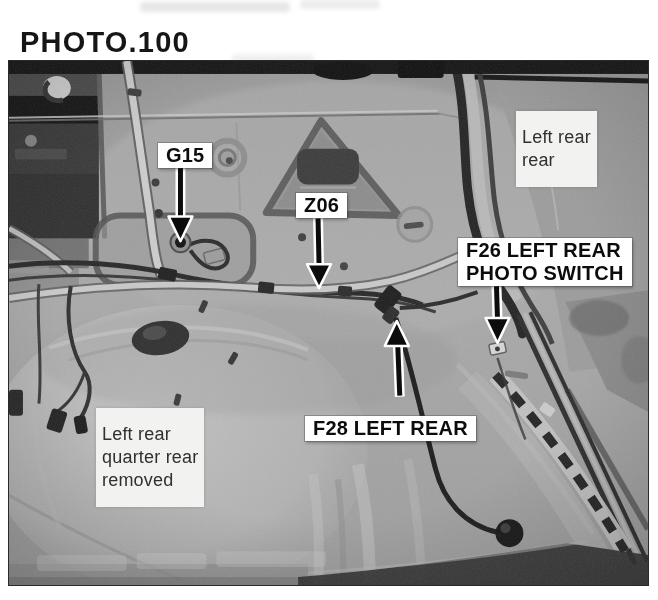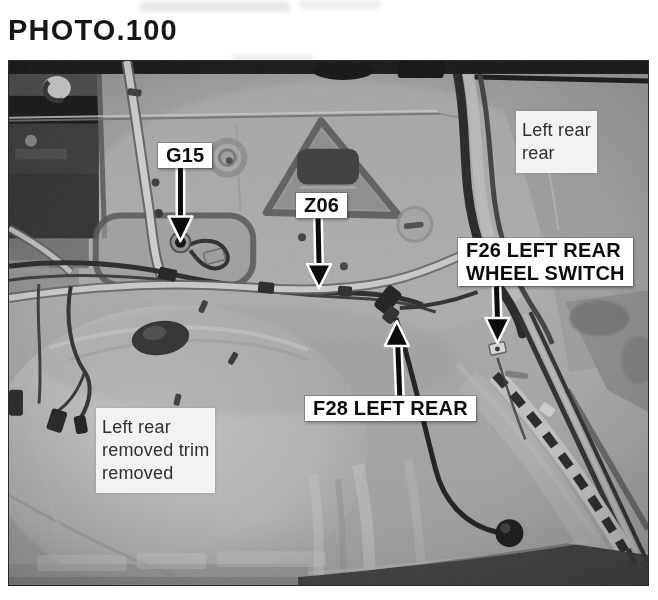--- a/index.html
+++ b/index.html
@@ -3,21 +3,21 @@
 <meta charset="utf-8">
 <style>
   html,body{margin:0;padding:0;}
   body{
     width:658px;height:600px;position:relative;overflow:hidden;
     background:var(--page-background,#ffffff);
     font-family:"Liberation Sans","DejaVu Sans",sans-serif;
   }
   .smudge{position:absolute;background:#c9c9c9;border-radius:4px;filter:blur(2px);pointer-events:none;}
   h1.photo-title{
-    position:absolute;left:8px;top:14px;margin:0;
+    position:absolute;left:8px;top:14px;margin:12px;
     font-size:29px;font-weight:bold;letter-spacing:1.2px;
     color:var(--heading-text,#161616);
   }
   figure.photo{
     position:absolute;left:8px;top:60px;width:641px;height:526px;margin:0;
     border:1px solid var(--photo-border,#2a2a2a);box-sizing:border-box;
     background:#a3a3a3;overflow:hidden;
   }
   figure.photo > svg{position:absolute;left:0;top:0;width:639px;height:524px;}
   .callout{
@@ -26,21 +26,21 @@
     color:var(--callout-text,#0c0c0c);
     font-weight:bold;font-size:20px;line-height:23px;
     padding:1px 8px;letter-spacing:.2px;
     box-shadow:0 0 0 1px rgba(70,70,70,.35),1px 2px 3px rgba(0,0,0,.3);
   }
   .callout span{display:block;}
   .note{
     position:absolute;z-index:5;white-space:nowrap;
     background:var(--note-background,rgba(243,243,241,.93));
     color:var(--note-text,#303030);
-    font-size:18px;line-height:23px;padding:8px 6px;letter-spacing:.2px;
+    font-size:18px;line-height:23px;padding:15px 6px;letter-spacing:.2px;
     box-shadow:0 0 3px rgba(0,0,0,.18);
   }
   .note span{display:block;}
 </style>
 </head>
 <body>
 
 <div class="smudge" style="left:140px;top:2px;width:150px;height:10px;opacity:.45;"></div>
 <div class="smudge" style="left:300px;top:0px;width:80px;height:9px;opacity:.35;"></div>
 <div class="smudge" style="left:232px;top:54px;width:82px;height:14px;opacity:.28;"></div>
@@ -251,31 +251,31 @@
   <div class="callout" style="left:149px;top:82px;">
     <span>G15</span>
   </div>
 
   <div class="callout" style="left:287px;top:132px;">
     <span>Z06</span>
   </div>
 
   <div class="callout" style="left:413px;top:177px;margin-left:36px;">
     <span>F26 LEFT REAR</span>
-    <span>WHEEL SWITCH</span>
-  </div>
-
-  <div class="callout" style="left:296px;top:335px;">
+    <span>PHOTO SWITCH</span>
+  </div>
+
+  <div class="callout" style="left:296px;top:355px;">
     <span>F28 LEFT REAR</span>
   </div>
 
   <div class="note" style="left:507px;top:50px;">
     <span>Left rear</span>
     <span>rear</span>
   </div>
 
   <div class="note" style="left:87px;top:347px;">
     <span>Left rear</span>
-    <span>removed trim</span>
+    <span>quarter rear</span>
     <span>removed</span>
   </div>
 
 </figure>
 
 </body></html>

